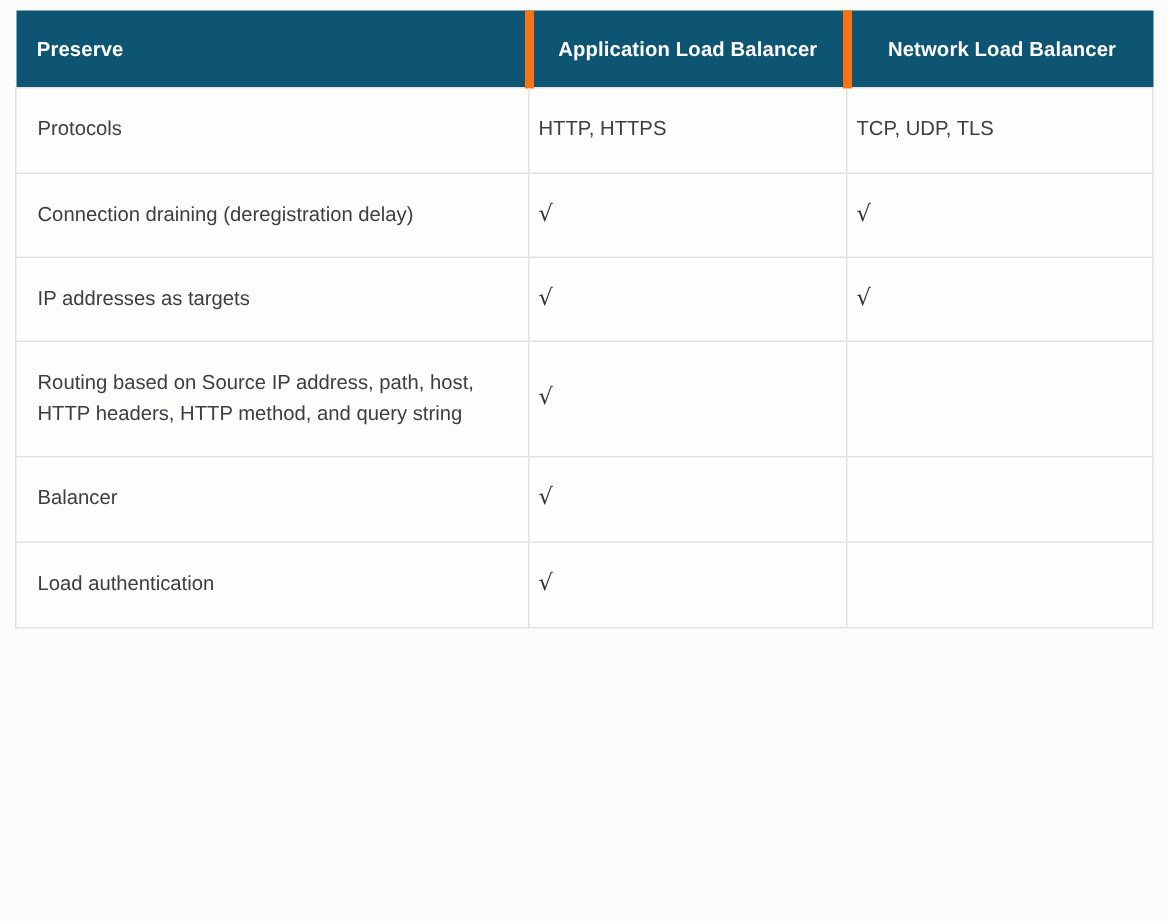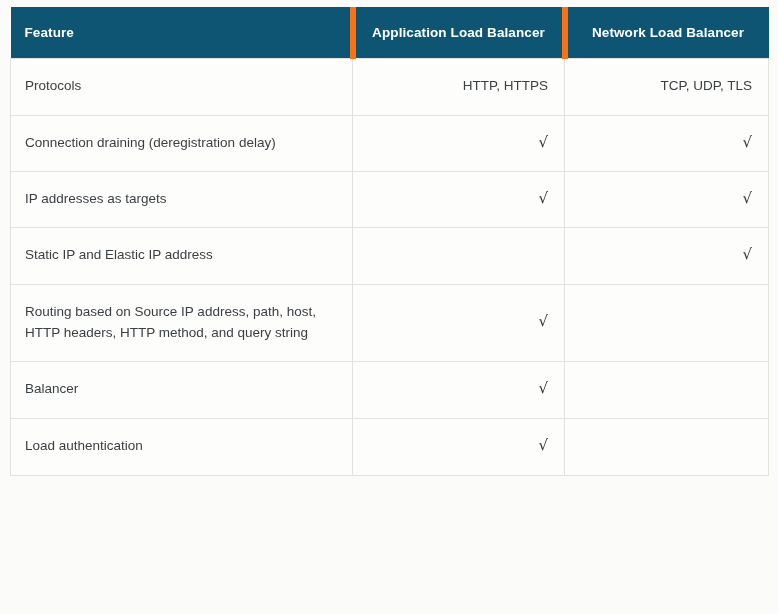--- a/index.html
+++ b/index.html
@@ -62,22 +62,22 @@
     padding: 0 14px;
     vertical-align: middle;
     box-sizing: border-box;
     line-height: 1.55;
     background: #fdfdfb;
   }
   tbody td.cell-feature {
     text-align: left;
   }
   tbody td.cell-mark {
-    text-align: right;
-    padding: 0 16px;
+    text-align: left;
+    padding: 0 6px;
   }
 
   tbody tr.r-protocols td      { height: 57px; }
   tbody tr.r-draining td       { height: 56px; }
   tbody tr.r-iptargets td      { height: 56px; }
   tbody tr.r-staticip td       { height: 57px; }
   tbody tr.r-preserveip td     { height: 76px; }
   tbody tr.r-routing td        { height: 77px; }
   tbody tr.r-redirects td      { height: 57px; }
   tbody tr.r-fixedresp td      { height: 56px; }
@@ -103,21 +103,21 @@
 
 <div id="comparison-table-wrap">
   <table class="comparison-table">
     <colgroup>
       <col class="col-feature">
       <col class="col-alb">
       <col class="col-nlb">
     </colgroup>
     <thead>
       <tr>
-        <th class="th-left">Feature</th>
+        <th class="th-left">Preserve</th>
         <th class="th-center">Application Load Balancer</th>
         <th class="th-center">Network Load Balancer</th>
       </tr>
     </thead>
     <tbody>
 
       <tr class="r-protocols">
         <td class="cell-feature">
             <span class="feature-text">Protocols</span>
           </td>
@@ -134,27 +134,20 @@
       </tr>
 
       <tr class="r-iptargets">
         <td class="cell-feature">
             <span class="feature-text">IP addresses as targets</span>
           </td>
         <td class="cell-mark"><span class="check">√</span></td>
         <td class="cell-mark"><span class="check">√</span></td>
       </tr>
 
-      <tr class="r-staticip">
-        <td class="cell-feature">
-            <span class="feature-text">Static IP and Elastic IP address</span>
-          </td>
-        <td class="cell-mark"><span class="check"></span></td>
-        <td class="cell-mark"><span class="check">√</span></td>
-      </tr>
 
 
       <tr class="r-routing">
         <td class="cell-feature">
             <span class="feature-text">Routing based on Source IP address, path, host, HTTP headers, HTTP method, and query string</span>
           </td>
         <td class="cell-mark"><span class="check">√</span></td>
         <td class="cell-mark"><span class="check"></span></td>
       </tr>
 

